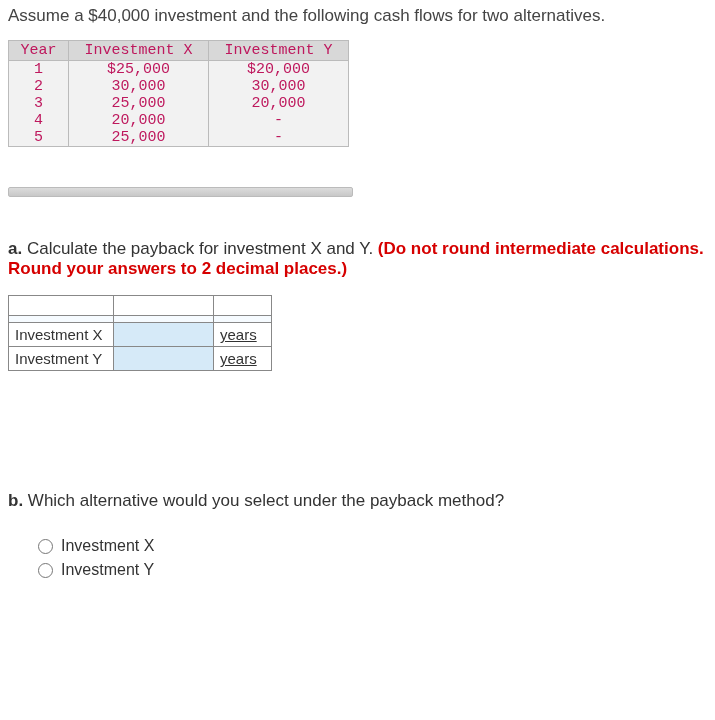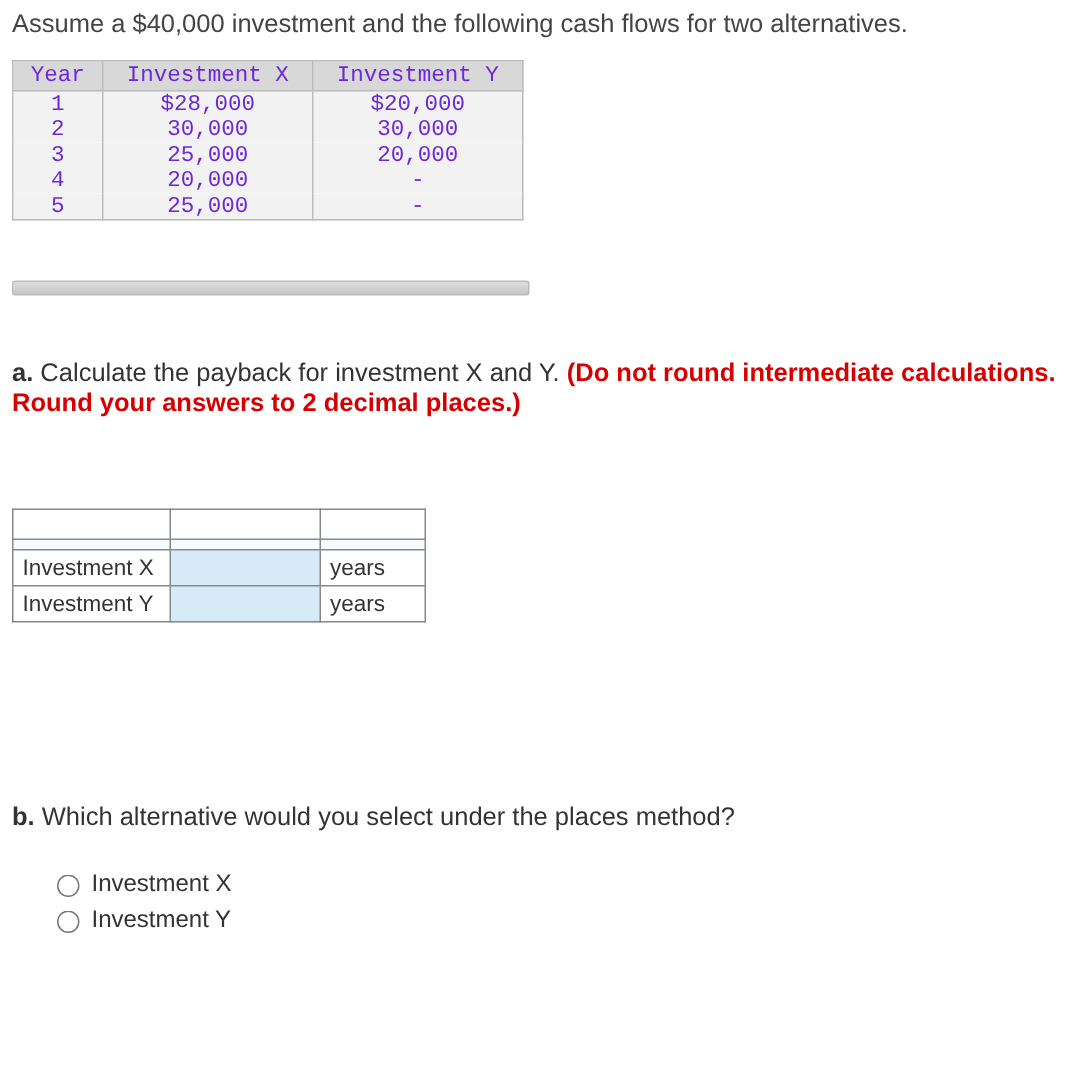--- a/index.html
+++ b/index.html
@@ -11,21 +11,21 @@
       width: 715px;
       background: #fff;
     }
     .intro { margin-bottom: 14px; font-size: 17px; color: #444; }
     
     .data-table {
       border-collapse: collapse;
       font-family: "Courier New", Courier, monospace;
       font-size: 15px;
       margin-bottom: 40px;
-      color: #6d28d9;
+      color: #be185d;
     }
     .data-table th {
       background: #d8d8d8;
       border: 1px solid #bbb;
       padding: 1px 8px;
       font-weight: normal;
       text-align: center;
     }
     .data-table td {
       background: #f2f2f2;
@@ -39,42 +39,42 @@
     .data-table tr.last td { border-bottom: 1px solid #bbb; }
     .progress-bar {
       height: 10px;
       background: linear-gradient(to bottom, #dcdcdc, #c8c8c8);
       border: 1px solid #bbb;
       border-radius: 2px;
       width: 345px;
       margin-bottom: 42px;
     }
     
-    .part-a { margin-bottom: 60px; font-size: 17px; color: #333; }
+    .part-a { margin-bottom: 16px; font-size: 17px; color: #333; }
     .part-a b { font-weight: bold; }
     .red-instr { color: #d60000; font-weight: bold; }
     
     .answer-table {
       border-collapse: collapse;
       font-size: 15px;
       margin-bottom: 120px;
     }
     .answer-table td, .answer-table th {
       border: 1px solid #888;
       background: #fff;
       padding: 3px 6px;
       height: 24px;
     }
     .answer-table .lbl { width: 105px; text-align: left; }
     .answer-table .input-cell { width: 100px; background: #d6eaf8; padding: 0; }
     .answer-table .input-cell input {
       width: 100%; height: 100%; border: none; background: transparent;
       font-size: 14px; padding: 2px 4px;
     }
-    .answer-table .unit { width: 70px; text-align: left; }
+    .answer-table .unit { width: 58px; text-align: left; text-decoration: underline; }
     .answer-table .hdr-row td { background: #fff; height: 20px; border: 1px solid #888; }
     .answer-table .spacer-row td { background: #f6fbff; height: 6px; border: 1px solid #888; }
     
     .part-b { margin-bottom: 26px; font-size: 17px; color: #333; }
     .part-b b { font-weight: bold; }
     
     .radio-group { margin-left: 30px; font-size: 16px; color: #333; }
     .radio-group label { display: flex; align-items: center; gap: 8px; margin-bottom: 6px; cursor: pointer; }
     .radio-group input[type="radio"] { width: 15px; height: 15px; }
   </style>
@@ -87,21 +87,21 @@
   <thead>
     <tr>
       <th class="year-col">Year</th>
       <th class="val-col">Investment X</th>
       <th class="val-col">Investment Y</th>
     </tr>
   </thead>
   <tbody>
     <tr>
       <td>1</td>
-      <td>$28,000</td>
+      <td>$25,000</td>
       <td>$20,000</td>
     </tr>
     <tr>
       <td>2</td>
       <td>30,000</td>
       <td>30,000</td>
     </tr>
     <tr>
       <td>3</td>
       <td>25,000</td>
@@ -145,21 +145,21 @@
   </tr>
   <tr>
     <td class="lbl">Investment Y</td>
     <td class="input-cell"><input type="text" style=""></td>
     <td class="unit">years</td>
   </tr>
 </tbody>
   </table>
 
 <p class="part-b">
-  <b>b.</b><span> Which alternative would you select under the places method?</span>
+  <b>b.</b><span> Which alternative would you select under the payback method?</span>
 </p>
 
 <div class="radio-group">
   <label>
     <input type="radio" name="alt" style="">
     <span>Investment X</span>
   </label>
   <label>
     <input type="radio" name="alt" style="">
     <span>Investment Y</span>

